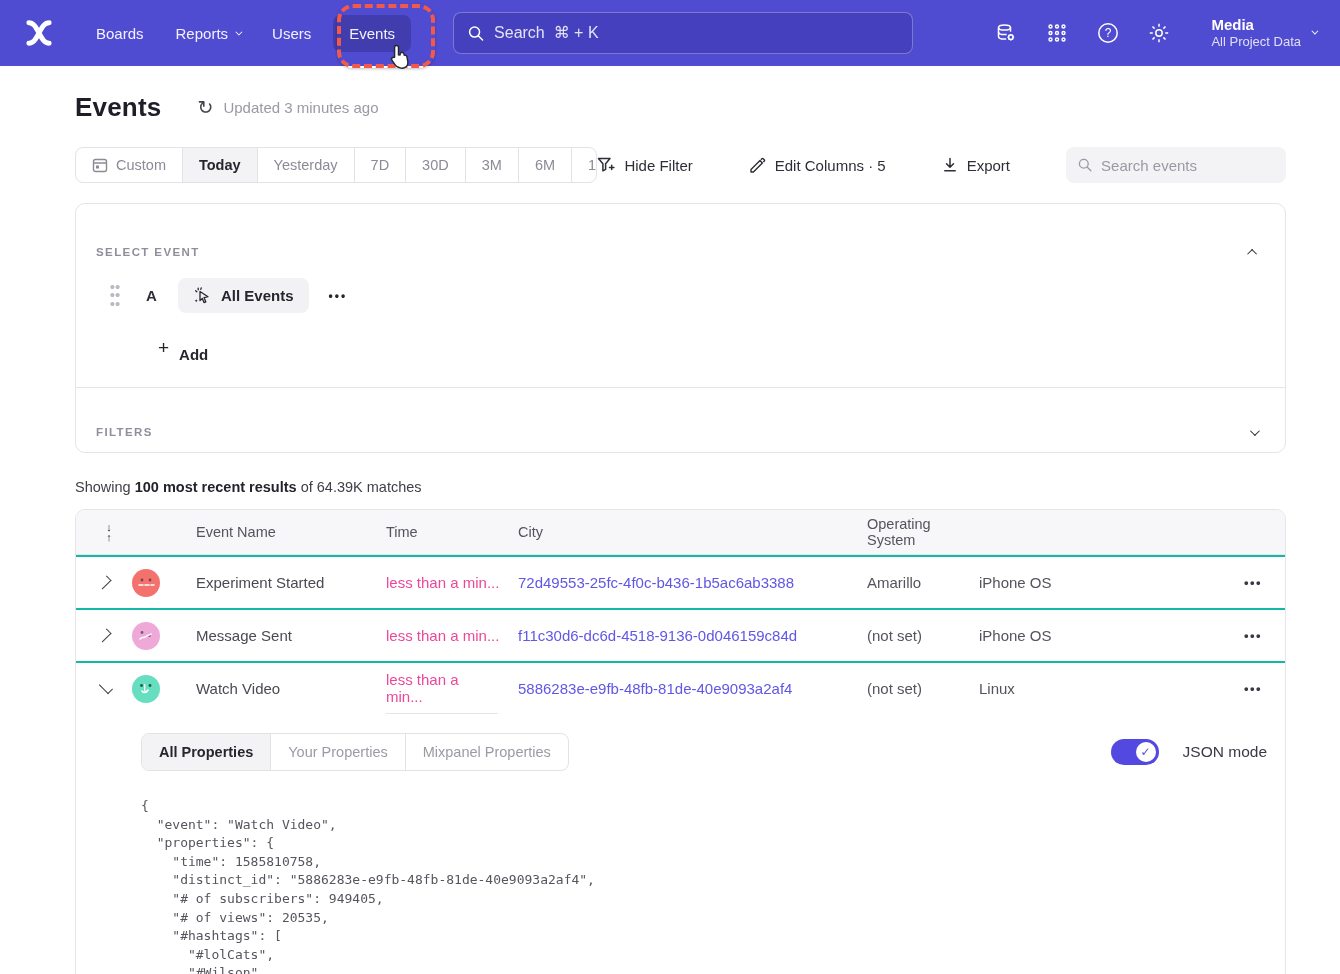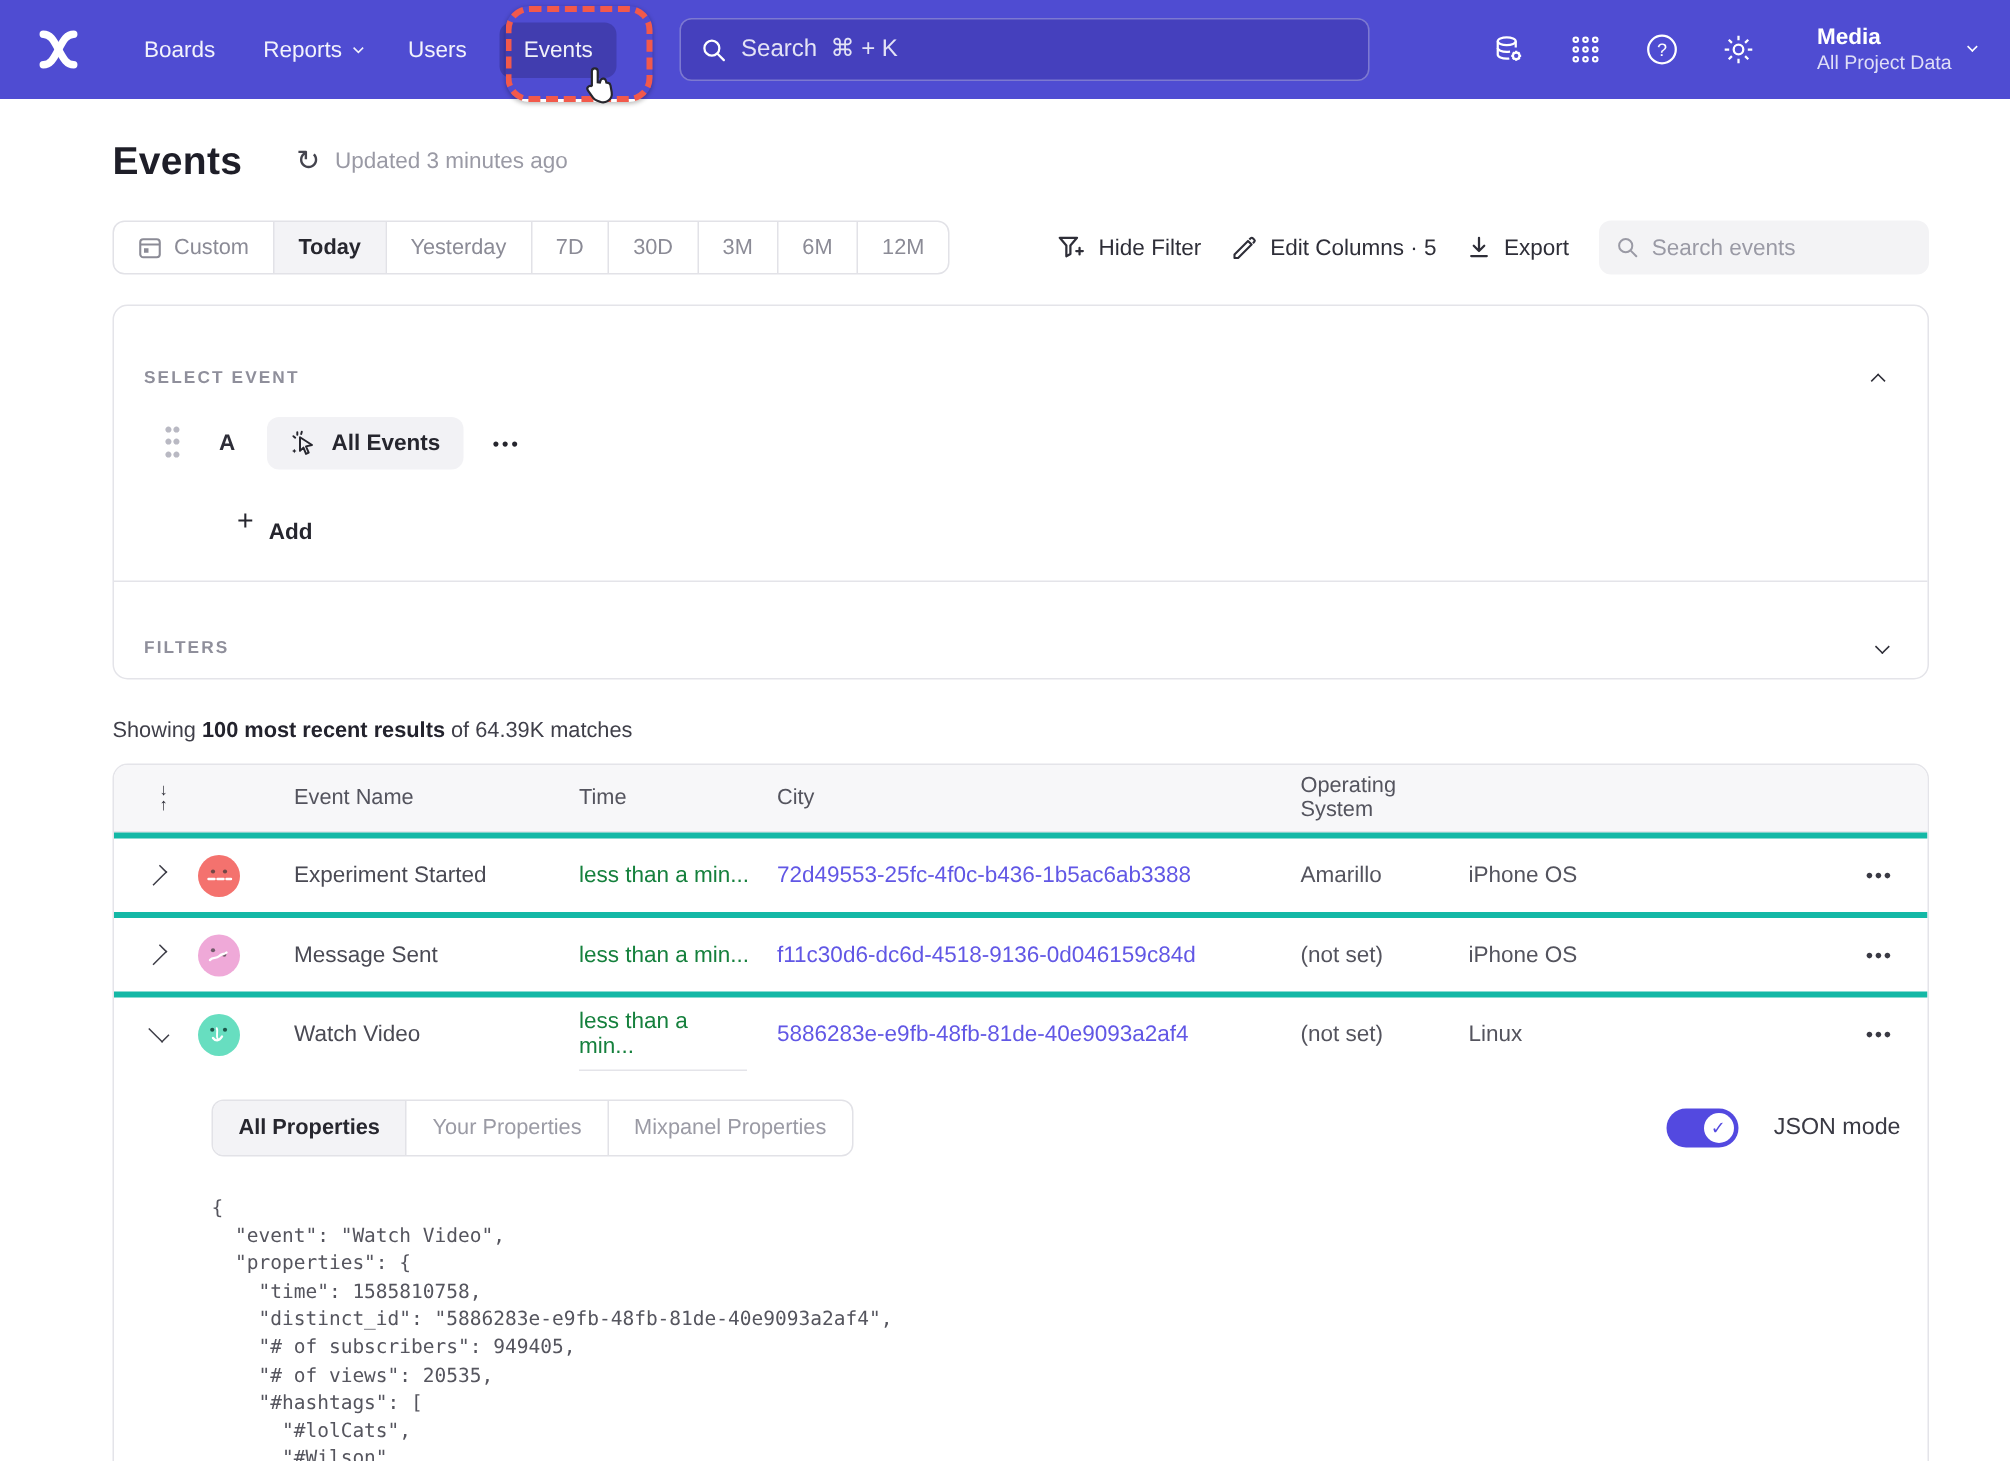--- a/index.html
+++ b/index.html
@@ -44,21 +44,21 @@
   .page-title { font-size:26px; font-weight:700; letter-spacing:.2px; color:#1e1e28; }
   .refresh { margin-left:36px; font-size:19px; color:#44444e; cursor:pointer; line-height:1; }
   .updated { margin-left:10px; font-size:15px; color:#9a9aa5; }
 
   .toolbar { margin-top:24px; display:flex; align-items:center; justify-content:space-between; }
   .seg { display:flex; border:1px solid #e2e2e7; border-radius:8px; overflow:hidden; height:36px; }
   .seg-item { display:flex; align-items:center; gap:8px; padding:0 16px; font-size:14.5px;
     color:#8b8b96; border-left:1px solid #e2e2e7; cursor:pointer; white-space:nowrap; }
   .seg-item:first-child { border-left:none; }
   .seg-item.active { background:#f3f3f6; color:#26262e; font-weight:700; }
-  .tool-right { display:flex; align-items:center; gap:20px; }
+  .tool-right { display:flex; align-items:center; gap:56px; }
   .tool-btn { display:flex; align-items:center; gap:9px; font-size:15px; color:#2e2e38;
     font-weight:500; cursor:pointer; white-space:nowrap; }
   .search-events { width:220px; height:36px; background:#f3f3f5; border-radius:8px;
     display:flex; align-items:center; padding:0 12px; gap:9px; color:#9a9aa5; }
   .search-events input { background:transparent; border:none; outline:none; font-size:15px;
     width:100%; color:#3c3c46; font-family:inherit; }
   .search-events input::placeholder { color:#9a9aa5; }
 
   
   .qcard { margin-top:20px; border:1px solid #e4e4e9; border-radius:10px; }
@@ -87,26 +87,26 @@
 
   
   .tcard { border:1px solid #e4e4e9; border-radius:10px; overflow:hidden; margin-bottom:40px; }
   .trow { display:grid; grid-template-columns:56px 44px 210px 132px 349px 112px 1fr 64px;
     align-items:center; }
   .thead { background:#f7f7f9; height:45px; border-bottom:1px solid #e4e4e9; }
   .th { font-size:14.5px; color:#54545e; font-weight:500; }
   .col-name-pad { padding-left:20px; }
   .collapse-ic { justify-self:center; padding-left:10px; color:#2c2c36; font-size:11px;
     line-height:.95; text-align:center; cursor:pointer; font-weight:700; }
-  .drow { height:53px; border-top:4px solid #14b8a6; }
+  .drow { height:53px; border-top:2px solid #14b8a6; }
   .drow:first-of-type { border-top:none; }
   .expander { justify-self:center; padding-left:12px; color:#3c3c46; cursor:pointer; }
   .avatar { width:28px; height:28px; border-radius:50%; position:relative; }
   .cell-name { font-size:15px; color:#4a4a54; }
-  .cell-time { font-size:15px; color:#15803d; align-self:stretch; display:flex; align-items:center; }
+  .cell-time { font-size:15px; color:#ec4899; align-self:stretch; display:flex; align-items:center; }
   .drow.expanded .cell-time { border-bottom:1px solid #e4e4e9; width:112px; }
   .cell-id { font-size:15px; color:#6157e5; cursor:pointer; overflow:hidden;
     text-overflow:ellipsis; white-space:nowrap; padding-right:14px; }
   .cell-plain { font-size:15px; color:#54545e; }
   .row-menu { justify-self:center; font-size:13px; font-weight:700; letter-spacing:1.5px;
     color:#3a3a44; cursor:pointer; }
 
   
   .detail { padding:19px 18px 30px 65px; }
   .detail-top { display:flex; align-items:center; justify-content:space-between; }

